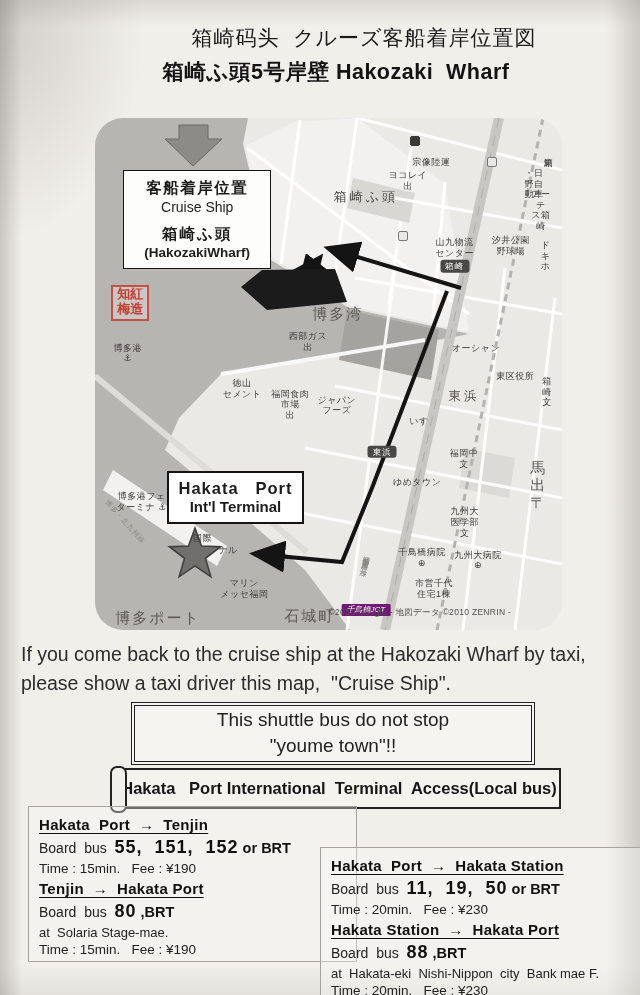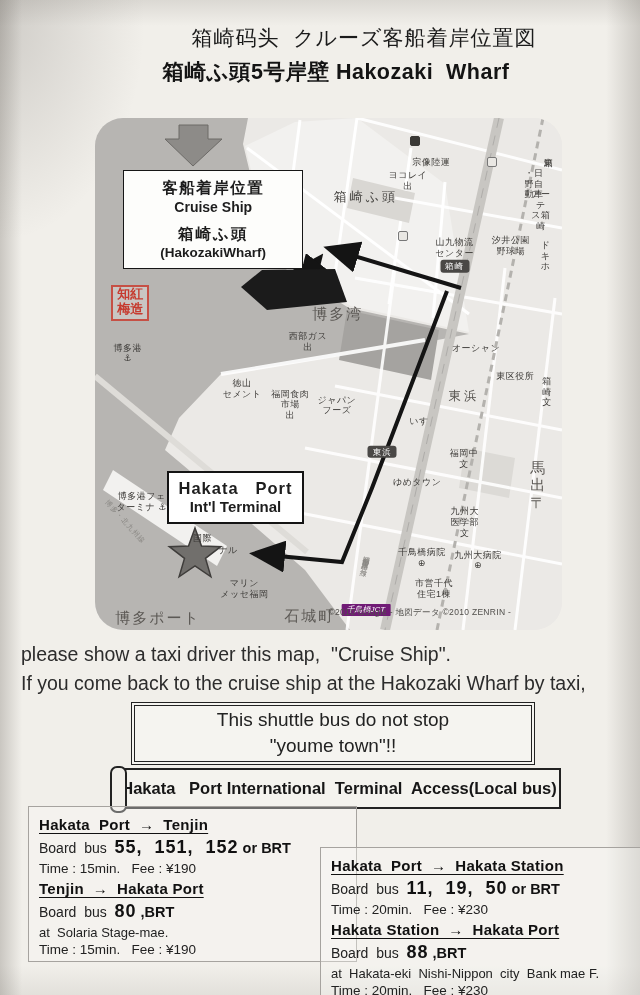--- a/index.html
+++ b/index.html
@@ -30,23 +30,23 @@
       color:#55524e;letter-spacing:3px;}
   .mlabel.vert{writing-mode:vertical-rl;transform:translate(-50%,-50%);}
   .mlabel.roadlbl{font-size:7px;color:#8a8884;letter-spacing:1px;}
   .pill{position:absolute;transform:translate(-50%,-50%);background:#4a4846;color:#fff;
       font-size:8.5px;line-height:1;padding:2px 5px;border-radius:3px;letter-spacing:1px;}
   .pill.jct{background:#701a75;border-radius:1px;font-size:8px;letter-spacing:0;font-style:italic;}
   .micon{position:absolute;width:8px;height:8px;border:1px solid #777;border-radius:2px;
       background:#e9e7e3;transform:translate(-50%,-50%);}
   .micon.dark{background:#3a3936;border-color:#3a3936;}
   .cruise-box{position:absolute;left:6%;top:10.2%;width:30.5%;border:1.5px solid #161616;
-      background:#fdfdfb;text-align:center;padding:7px 18px 8px;}
+      background:#fdfdfb;text-align:center;padding:7px 2px 8px;}
   .cruise-box .b1{font-size:15.5px;font-weight:bold;letter-spacing:1.5px;}
-  .cruise-box .b2{font-size:14px;font-weight:700;margin-bottom:9px;}
+  .cruise-box .b2{font-size:14px;font-weight:400;margin-bottom:9px;}
   .cruise-box .b3{font-size:15.5px;font-weight:bold;letter-spacing:2px;}
   .cruise-box .b4{font-size:13.5px;font-weight:600;}
   .term-box{position:absolute;left:15.4%;top:69%;width:28.5%;border:2px solid #141414;
       background:#fff;text-align:center;padding:6px 0 7px;}
   .term-box .b1{font-size:16.5px;font-weight:bold;letter-spacing:1px;}
   .term-box .b2{font-size:15px;font-weight:bold;}
   .cpy{position:absolute;left:3.5%;top:32.6%;display:flex;gap:6px;align-items:center;}
   .seal{width:34px;height:32px;border:2px solid rgba(198,59,47,.85);color:#c63b2f;
       font-size:13px;font-weight:bold;line-height:1.15;text-align:center;white-space:pre-wrap;
       background:rgba(255,250,248,.25);}
@@ -206,22 +206,22 @@
 
     <div class="cpy">
       <div class="seal">知紅
 梅造</div>
     </div>
 
     <div class="credit pre">©2010 Google - 地図データ ©2010 ZENRIN -</div>
   </div>
 
   <div class="taxi">
+    <div class="pre">If you come back to the cruise ship at the Hakozaki Wharf by taxi,</div>
     <div class="pre">please show a taxi driver this map,  "Cruise Ship".</div>
-    <div class="pre">If you come back to the cruise ship at the Hakozaki Wharf by taxi,</div>
   </div>
 
   <div class="shuttle">
     <div class="shuttle-in">
       <div class="pre">This shuttle bus do not stop</div>
       <div class="pre">"youme town"!!</div>
     </div>
   </div>
 
   <div class="access">

